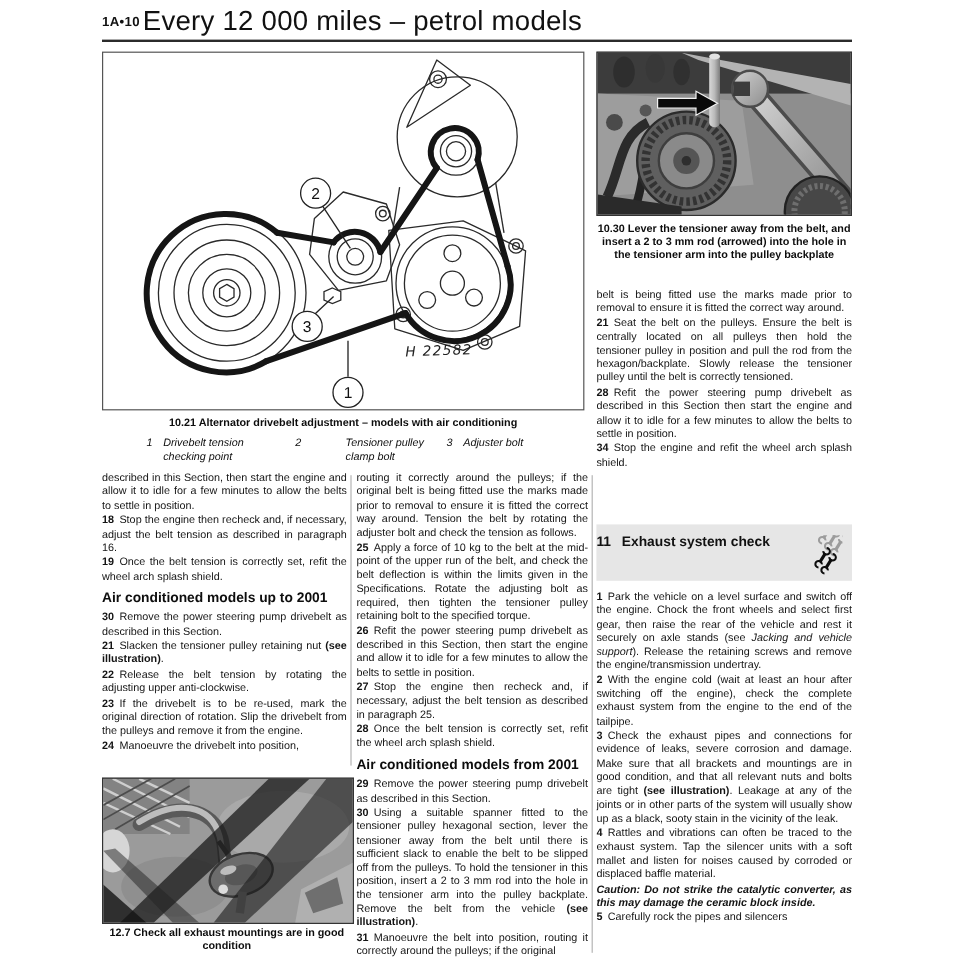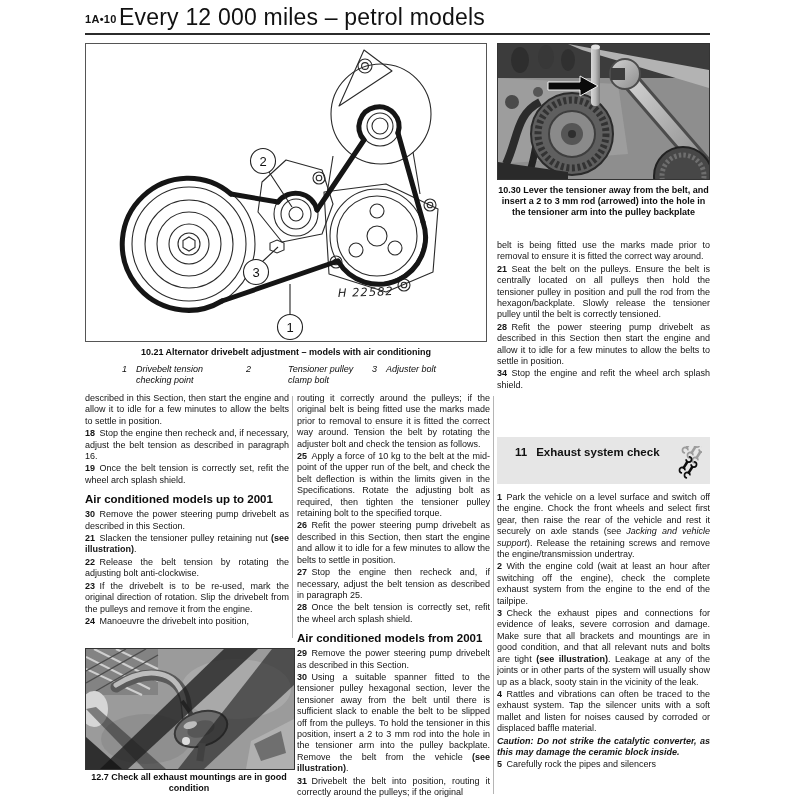--- a/index.html
+++ b/index.html
@@ -20,21 +20,21 @@
   
   .legenditem{display:flex;gap:9px;font-style:italic;font-size:9px;line-height:10.5px;color:#0d0d0d;}
   .legendnum{flex:0 0 auto;}
   
   .col{position:absolute;}
   .para{margin:0 0 1px 0;font-size:9px;line-height:11.4px;text-align:justify;color:#141414;}
   .pnum{font-weight:bold;}
   .subhead{font-size:11.5px;font-weight:bold;margin:7px 0 3px 0;color:#0d0d0d;line-height:13px;}
   .vrule{width:1px;background:#b5b5b5;}
   
-  .sectionbox{background:#e6e6e6;display:flex;align-items:flex-start;padding:9px 8px 9px 18px;box-sizing:border-box;}
+  .sectionbox{background:#e6e6e6;display:flex;align-items:flex-start;padding:9px 8px 9px 0;box-sizing:border-box;}
   .sectiontitle{font-size:11.5px;font-weight:bold;display:flex;gap:9px;flex:1;}
   .clip{overflow:hidden;}
 </style>
 </head>
 <body>
 
 <div class="abs pgnum" style="left:85px;top:13px;">1A•10</div>
 <div class="abs pgtitle" style="left:119px;top:4px;">Every 12 000 miles – petrol models</div>
 <div class="abs headrule" style="left:85px;top:33px;width:625px;"></div>
 
@@ -181,34 +181,34 @@
 <div class="abs vrule" style="left:292px;top:396px;height:242px;"></div>
 <div class="abs vrule" style="left:493px;top:396px;height:398px;"></div>
 
 <div class="col clip" style="left:85px;top:393px;width:204px;height:252px;">
     <p class="para"><span>described in this Section, then start the engine and allow it to idle for a few minutes to allow the belts to settle in position.</span></p>
     <p class="para"><span class="pnum">18 </span><span>Stop the engine then recheck and, if necessary, adjust the belt tension as described in paragraph 16.</span></p>
     <p class="para"><span class="pnum">19 </span><span>Once the belt tension is correctly set, refit the wheel arch splash shield.</span></p>
     <h3 class="subhead">Air conditioned models up to 2001</h3>
     <p class="para"><span class="pnum">30 </span><span>Remove the power steering pump drivebelt as described in this Section.</span></p>
     <p class="para"><span class="pnum">21 </span><span>Slacken the tensioner pulley retaining nut </span><span style="font-weight: bold;">(see illustration)</span><span>.</span></p>
-    <p class="para"><span class="pnum">22 </span><span>Release the belt tension by rotating the adjusting bolt anti-clockwise.</span></p>
+    <p class="para"><span class="pnum">22 </span><span>Release the belt tension by rotating the adjusting upper anti-clockwise.</span></p>
     <p class="para"><span class="pnum">23 </span><span>If the drivebelt is to be re-used, mark the original direction of rotation. Slip the drivebelt from the pulleys and remove it from the engine.</span></p>
     <p class="para"><span class="pnum">24 </span><span>Manoeuvre the drivebelt into position,</span></p>
   </div>
 <div class="col clip" style="left:297px;top:393px;width:193px;height:407px;">
     <p class="para"><span>routing it correctly around the pulleys; if the original belt is being fitted use the marks made prior to removal to ensure it is fitted the correct way around. Tension the belt by rotating the adjuster bolt and check the tension as follows.</span></p>
     <p class="para"><span class="pnum">25 </span><span>Apply a force of 10 kg to the belt at the mid-point of the upper run of the belt, and check the belt deflection is within the limits given in the Specifications. Rotate the adjusting bolt as required, then tighten the tensioner pulley retaining bolt to the specified torque.</span></p>
     <p class="para"><span class="pnum">26 </span><span>Refit the power steering pump drivebelt as described in this Section, then start the engine and allow it to idle for a few minutes to allow the belts to settle in position.</span></p>
     <p class="para"><span class="pnum">27 </span><span>Stop the engine then recheck and, if necessary, adjust the belt tension as described in paragraph 25.</span></p>
     <p class="para"><span class="pnum">28 </span><span>Once the belt tension is correctly set, refit the wheel arch splash shield.</span></p>
     <h3 class="subhead">Air conditioned models from 2001</h3>
     <p class="para"><span class="pnum">29 </span><span>Remove the power steering pump drivebelt as described in this Section.</span></p>
     <p class="para"><span class="pnum">30 </span><span>Using a suitable spanner fitted to the tensioner pulley hexagonal section, lever the tensioner away from the belt until there is sufficient slack to enable the belt to be slipped off from the pulleys. To hold the tensioner in this position, insert a 2 to 3 mm rod into the hole in the tensioner arm into the pulley backplate. Remove the belt from the vehicle </span><span style="font-weight: bold;">(see illustration)</span><span>.</span></p>
-    <p class="para"><span class="pnum">31 </span><span>Drivebelt the belt into position, routing it correctly around the pulleys; if the original</span></p>
+    <p class="para"><span class="pnum">31 </span><span>Manoeuvre the belt into position, routing it correctly around the pulleys; if the original</span></p>
   </div>
 <div class="col clip" style="left:497px;top:240px;width:213px;height:192px;">
     <p class="para"><span>belt is being fitted use the marks made prior to removal to ensure it is fitted the correct way around.</span></p>
     <p class="para"><span class="pnum">21 </span><span>Seat the belt on the pulleys. Ensure the belt is centrally located on all pulleys then hold the tensioner pulley in position and pull the rod from the hexagon/backplate. Slowly release the tensioner pulley until the belt is correctly tensioned.</span></p>
     <p class="para"><span class="pnum">28 </span><span>Refit the power steering pump drivebelt as described in this Section then start the engine and allow it to idle for a few minutes to allow the belts to settle in position.</span></p>
     <p class="para"><span class="pnum">34 </span><span>Stop the engine and refit the wheel arch splash shield.</span></p>
   </div>
 
 <div class="abs sectionbox" style="left:497px;top:437px;width:213px;height:47px;">
   <div class="sectiontitle">

